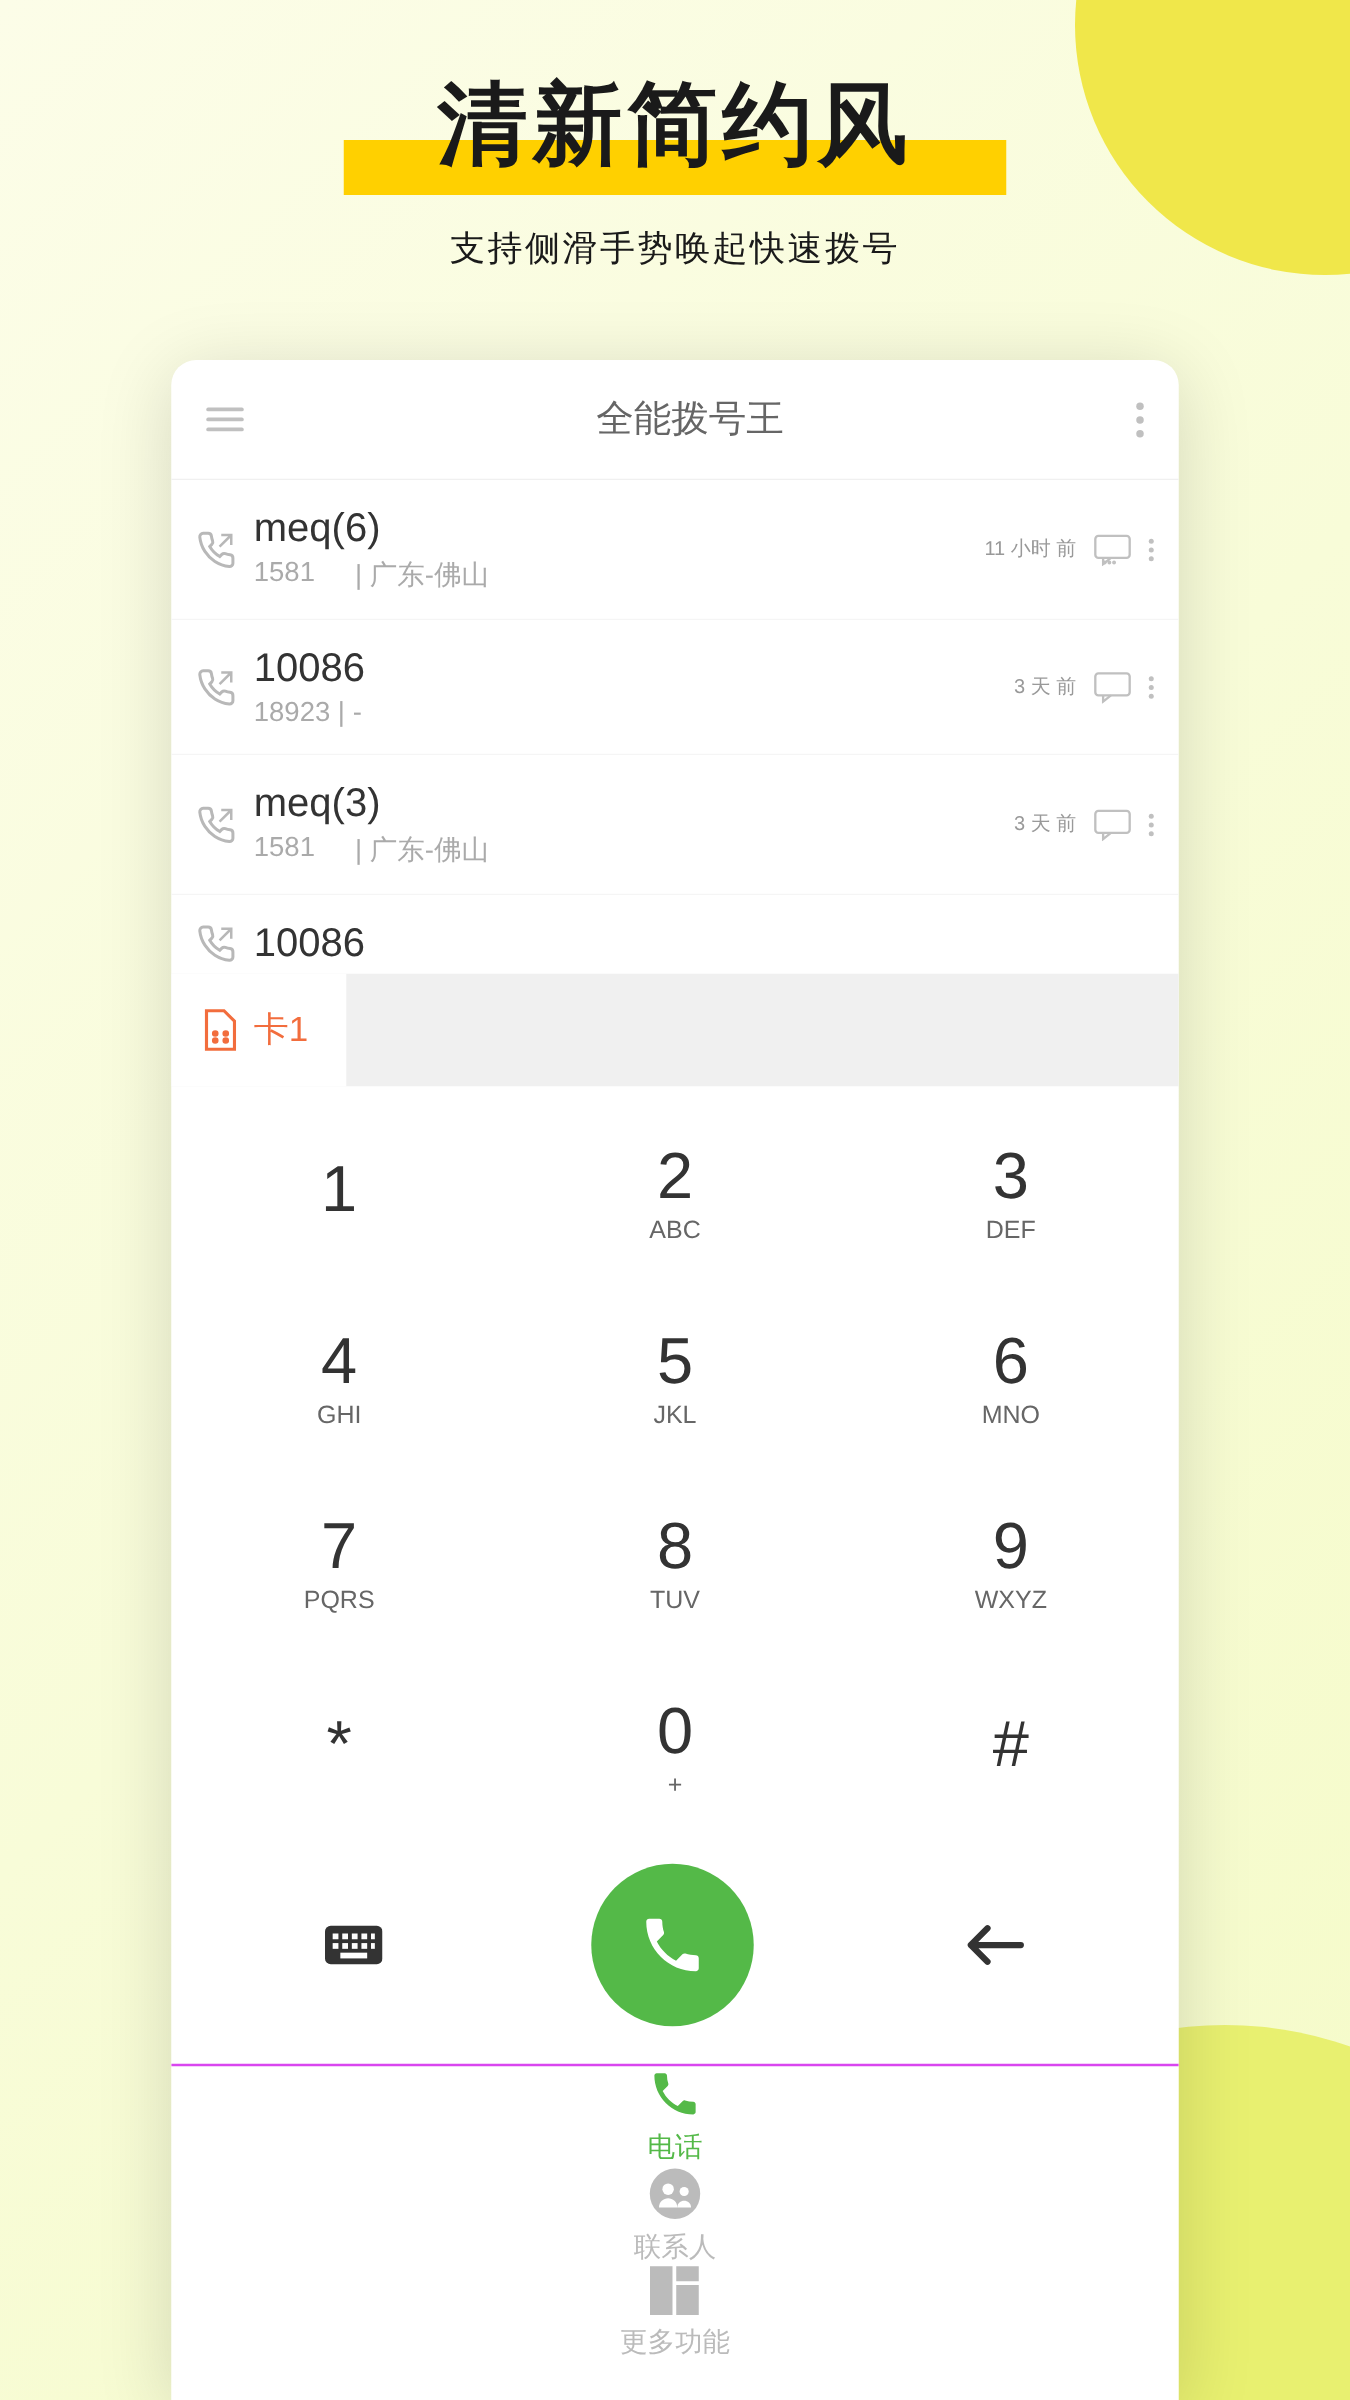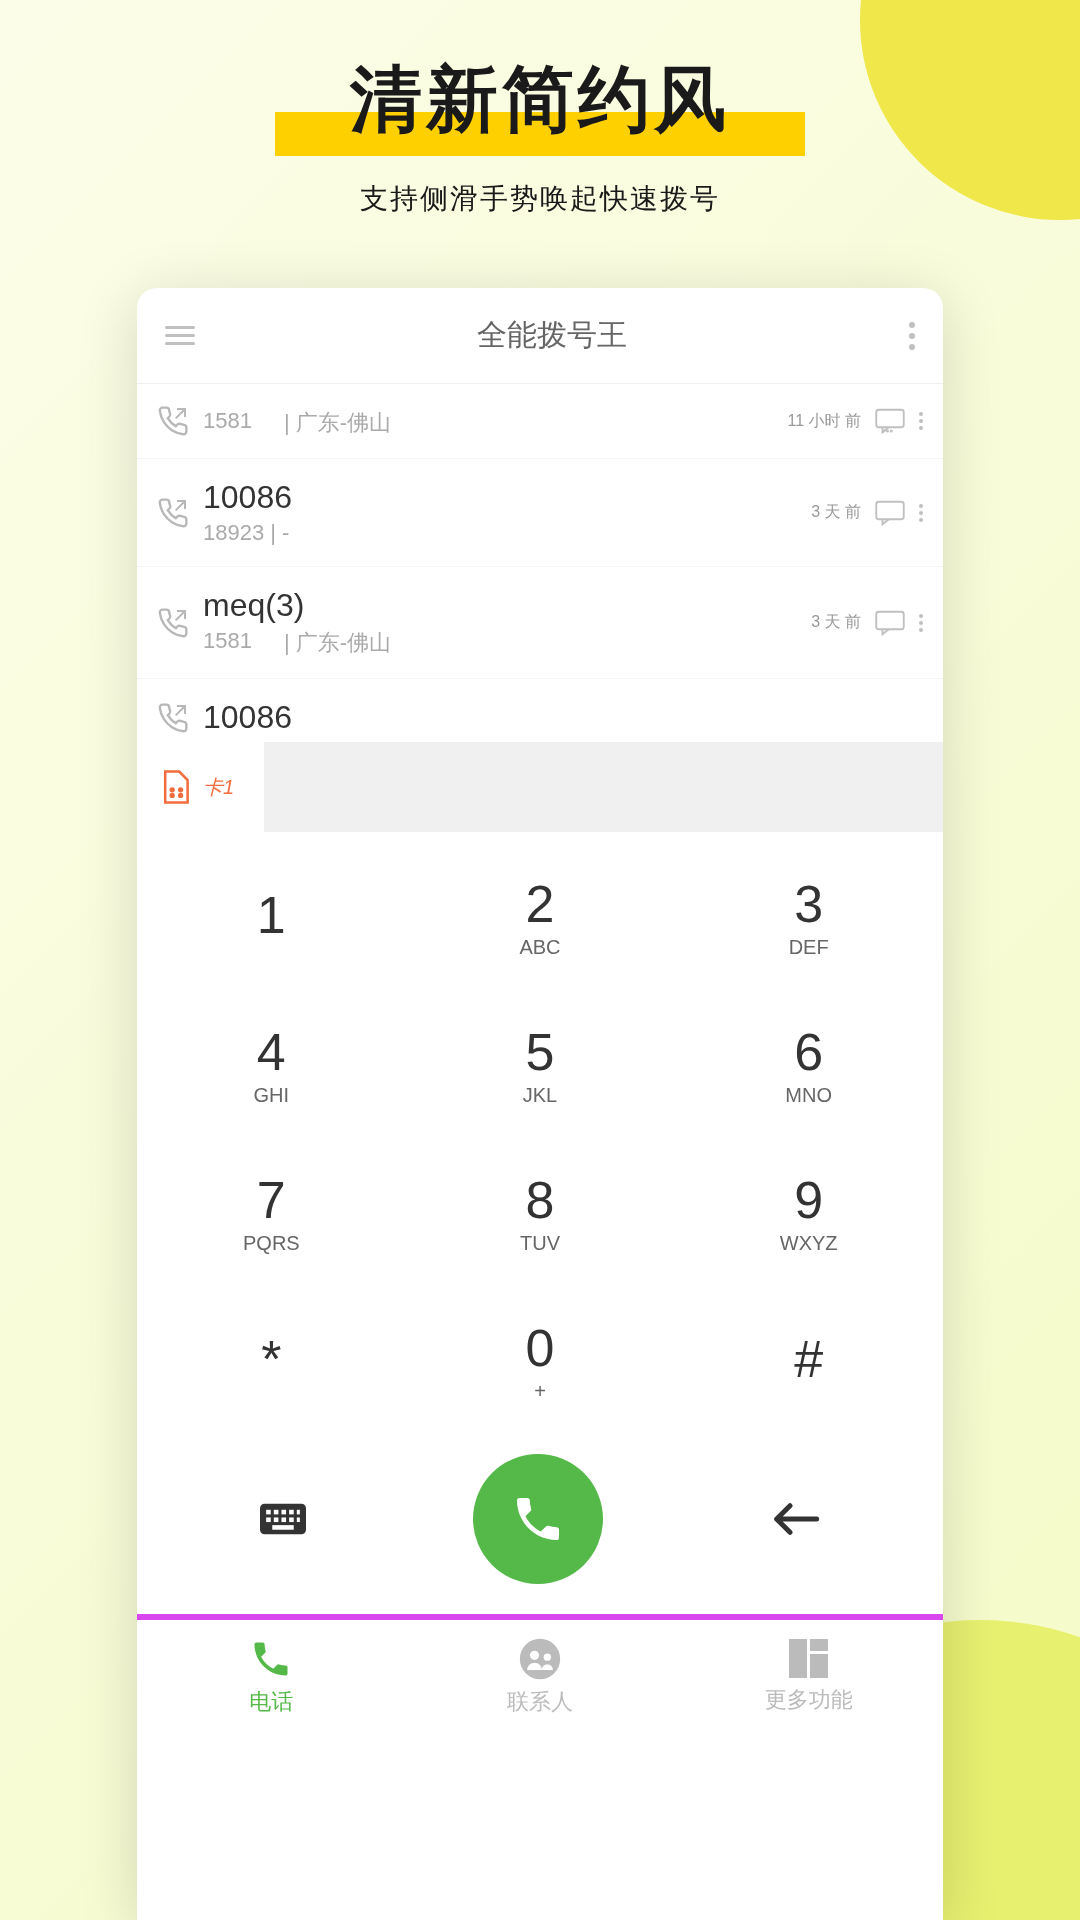--- a/index.html
+++ b/index.html
@@ -149,21 +149,21 @@
 }
 .sim-tab {
   background: #fff;
   height: 90px;
   padding: 0 30px 0 24px;
   display: flex;
   align-items: center;
   gap: 14px;
 }
 .sim-icon-svg { width: 28px; height: 34px; }
-.sim-label { font-size: 20px; color: #f26d3d; font-style: italic; }
+.sim-label { font-size: 28px; color: #f26d3d; }
 .dialpad {
   display: grid;
   grid-template-columns: repeat(3, 1fr);
   grid-template-rows: repeat(4, 148px);
   margin-top: 10px;
 }
 .key {
   display: flex;
   flex-direction: column;
   align-items: center;
@@ -184,22 +184,23 @@
   border-radius: 50%;
   background: #54b948;
   display: flex;
   align-items: center;
   justify-content: center;
 }
 .call-btn svg { width: 56px; height: 56px; }
 .back-icon { width: 50px; height: 40px; color: #333; }
 .bottom-nav {
   display: flex;
-  border-top: 6px solid #d946ef;
+  border-top: 2px solid #d946ef;
   height: 120px;
+  flex-direction: column;
 }
 .nav-item {
   flex: 1;
   display: flex;
   flex-direction: column;
   align-items: center;
   justify-content: center;
   gap: 6px;
 }
 .nav-item svg { width: 44px; height: 44px; }
@@ -248,20 +249,21 @@
   </div>
 
   <div class="call-list">
 
     <div class="call-item">
       <svg class="call-icon" viewBox="0 0 24 24" fill="none" stroke="currentColor" stroke-width="1.8">
         <path d="M22 16.92v3a2 2 0 0 1-2.18 2 19.79 19.79 0 0 1-8.63-3.07 19.5 19.5 0 0 1-6-6 19.79 19.79 0 0 1-3.07-8.67A2 2 0 0 1 4.11 2h3a2 2 0 0 1 2 1.72c.13.96.36 1.9.7 2.81a2 2 0 0 1-.45 2.11L8.09 9.91a16 16 0 0 0 6 6l1.27-1.27a2 2 0 0 1 2.11-.45c.91.34 1.85.57 2.81.7A2 2 0 0 1 22 16.92z"></path>
         <path d="M15 3 L21 3 L21 9 M21 3 L14 10" stroke-width="1.5"></path>
       </svg>
       <div class="call-info">
+        <div class="call-name">meq(6)</div>
         <div class="call-sub">
           <span>1581</span>
           <span>| 广东-佛山</span>
         </div>
       </div>
       <div class="call-meta">
         <span class="call-time">11 小时 前</span>
         <svg class="msg-icon" viewBox="0 0 24 20" fill="none" stroke="currentColor" stroke-width="1.5">
           <rect x="1" y="1" width="22" height="14" rx="2"></rect>
             <path d="M6 15 L6 19 L11 15"></path>

